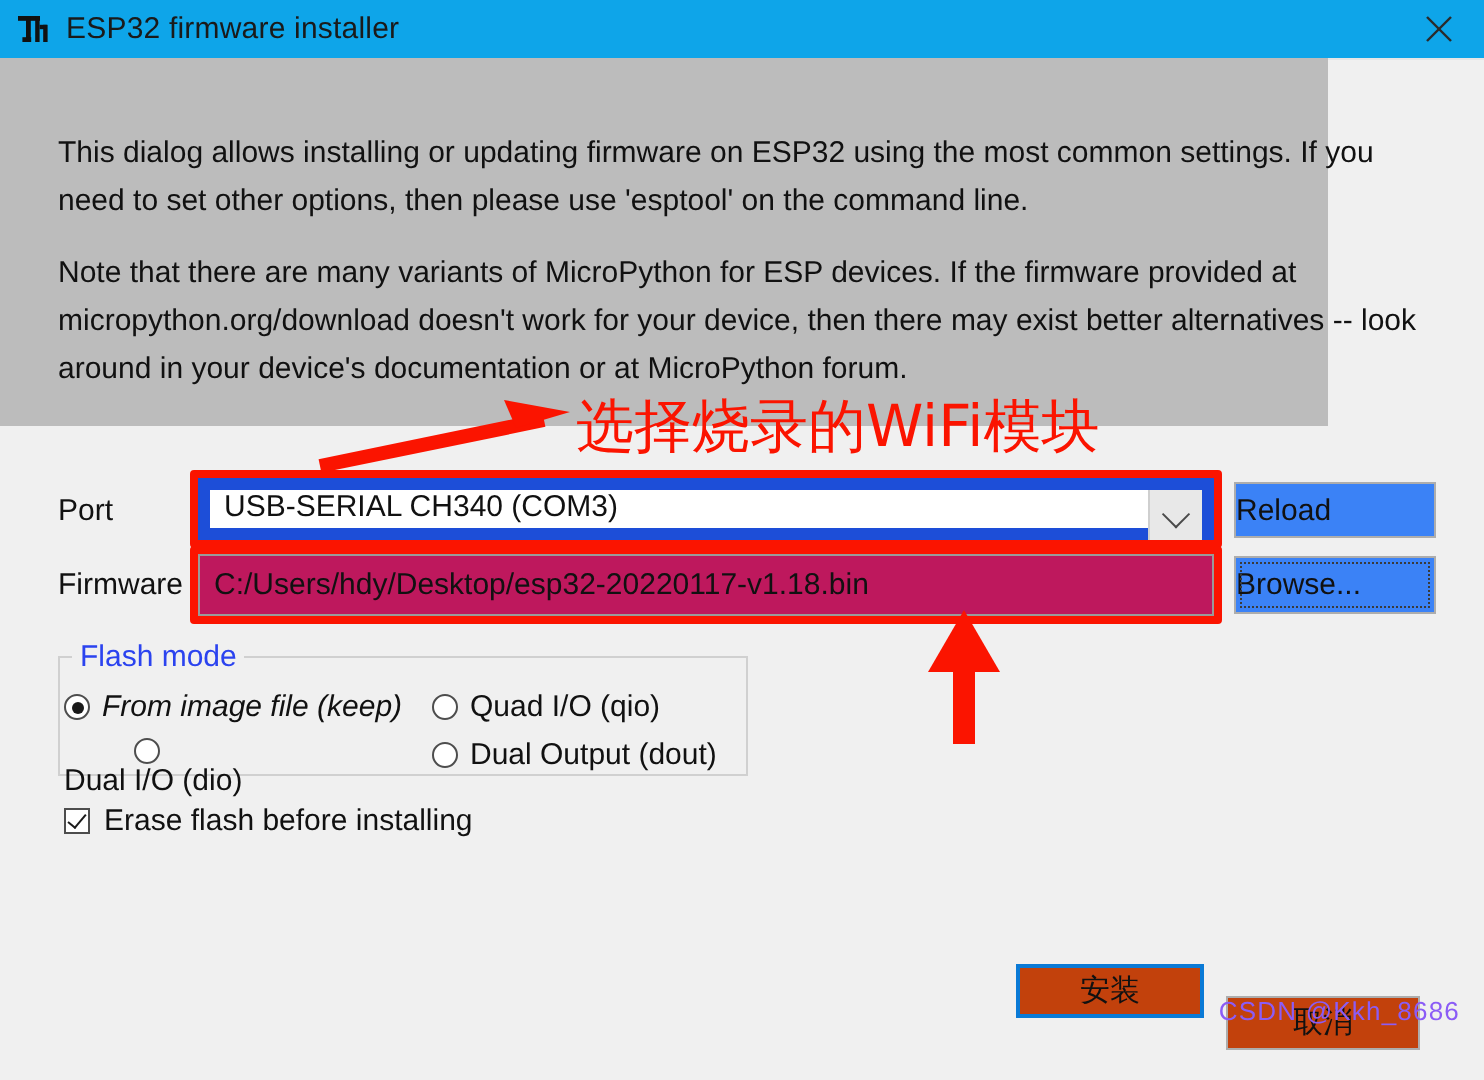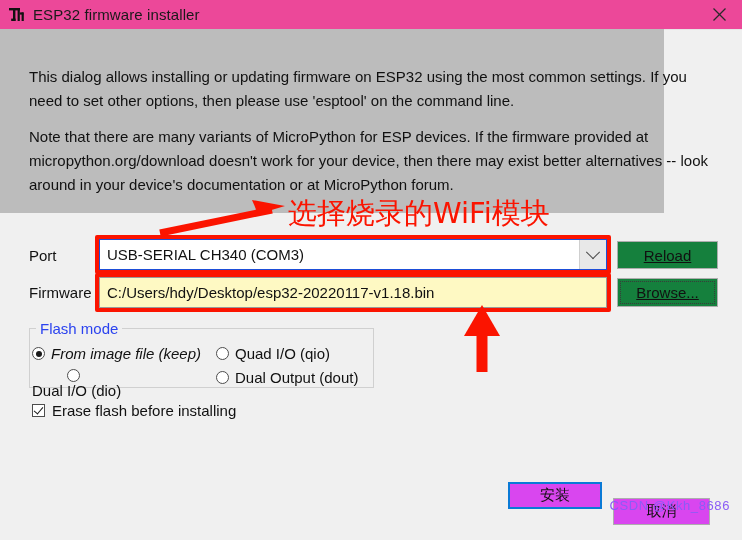--- a/index.html
+++ b/index.html
@@ -19,21 +19,21 @@
     background: #f0f0f0;
     box-sizing: border-box;
   }
 
   
   .titlebar {
     position: absolute;
     left: 0; top: 0;
     width: 742px;
     height: 29px;
-    background: #ec4899;
+    background: #0ea5e9;
     border-bottom: 1px solid #e6e6e6;
     display: flex;
     align-items: center;
   }
   .title-icon {
     width: 18px; height: 18px;
     margin-left: 8px;
     margin-right: 7px;
     position: relative;
     flex: 0 0 auto;
@@ -93,24 +93,23 @@
   }
   #port-label { left: 29px; top: 247px; }
   #firmware-label { left: 29px; top: 284px; }
 
   
   .combobox {
     position: absolute;
     left: 99px; top: 239px;
     width: 508px; height: 31px;
     background: #ffffff;
-    border: 1px solid #1d4ed8;
-    box-sizing: border-box;
-    display: flex;
-    align-items: center;
+    border: 6px solid #1d4ed8;
+    box-sizing: border-box;
+    display: flex;
   }
   .combobox .cb-value {
     flex: 1 1 auto;
     padding-left: 7px;
     font-size: 15px;
     color: #111111;
     white-space: nowrap;
     overflow: hidden;
   }
   .combobox .cb-arrow {
@@ -128,47 +127,45 @@
     border-right: 1.4px solid #4a4a4a;
     border-bottom: 1.4px solid #4a4a4a;
     transform: rotate(45deg) translate(-2px,-2px);
   }
 
   
   .entry {
     position: absolute;
     left: 99px; top: 277px;
     width: 508px; height: 31px;
-    background: #fef9c3;
+    background: #be185d;
     border: 1px solid #9a9a9a;
     box-sizing: border-box;
     display: flex;
     align-items: center;
   }
   .entry .e-value {
     padding-left: 7px;
     font-size: 15px;
     color: #111111;
     white-space: nowrap;
     overflow: hidden;
   }
 
   
   .sq-btn {
     position: absolute;
-    background: #15803d;
+    background: #3b82f6;
     border: 1px solid #adadad;
     box-sizing: border-box;
     font-size: 15px;
     color: #111111;
     display: flex;
     align-items: center;
-    justify-content: center;
     cursor: default;
-    text-decoration: underline;
   }
   #reload-button { left: 617px; top: 241px; width: 101px; height: 28px; }
   #browse-button { left: 617px; top: 278px; width: 101px; height: 29px; }
   #browse-button .focus-dots {
     position: absolute;
     left: 2px; top: 2px; right: 2px; bottom: 2px;
     border: 1px dotted #3a3a3a;
     box-sizing: border-box;
     pointer-events: none;
   }
@@ -248,21 +245,21 @@
     left: 3px; top: 0px;
     width: 4px; height: 8px;
     border-right: 1.6px solid #1a1a1a;
     border-bottom: 1.6px solid #1a1a1a;
     transform: rotate(40deg);
   }
 
   
   .bottom-btn {
     position: absolute;
-    background: #d946ef;
+    background: #c2410c;
     border: 1px solid #adadad;
     box-sizing: border-box;
     font-size: 15px;
     color: #111111;
     display: flex;
     align-items: center;
     justify-content: center;
     cursor: default;
   }
   #install-button {

